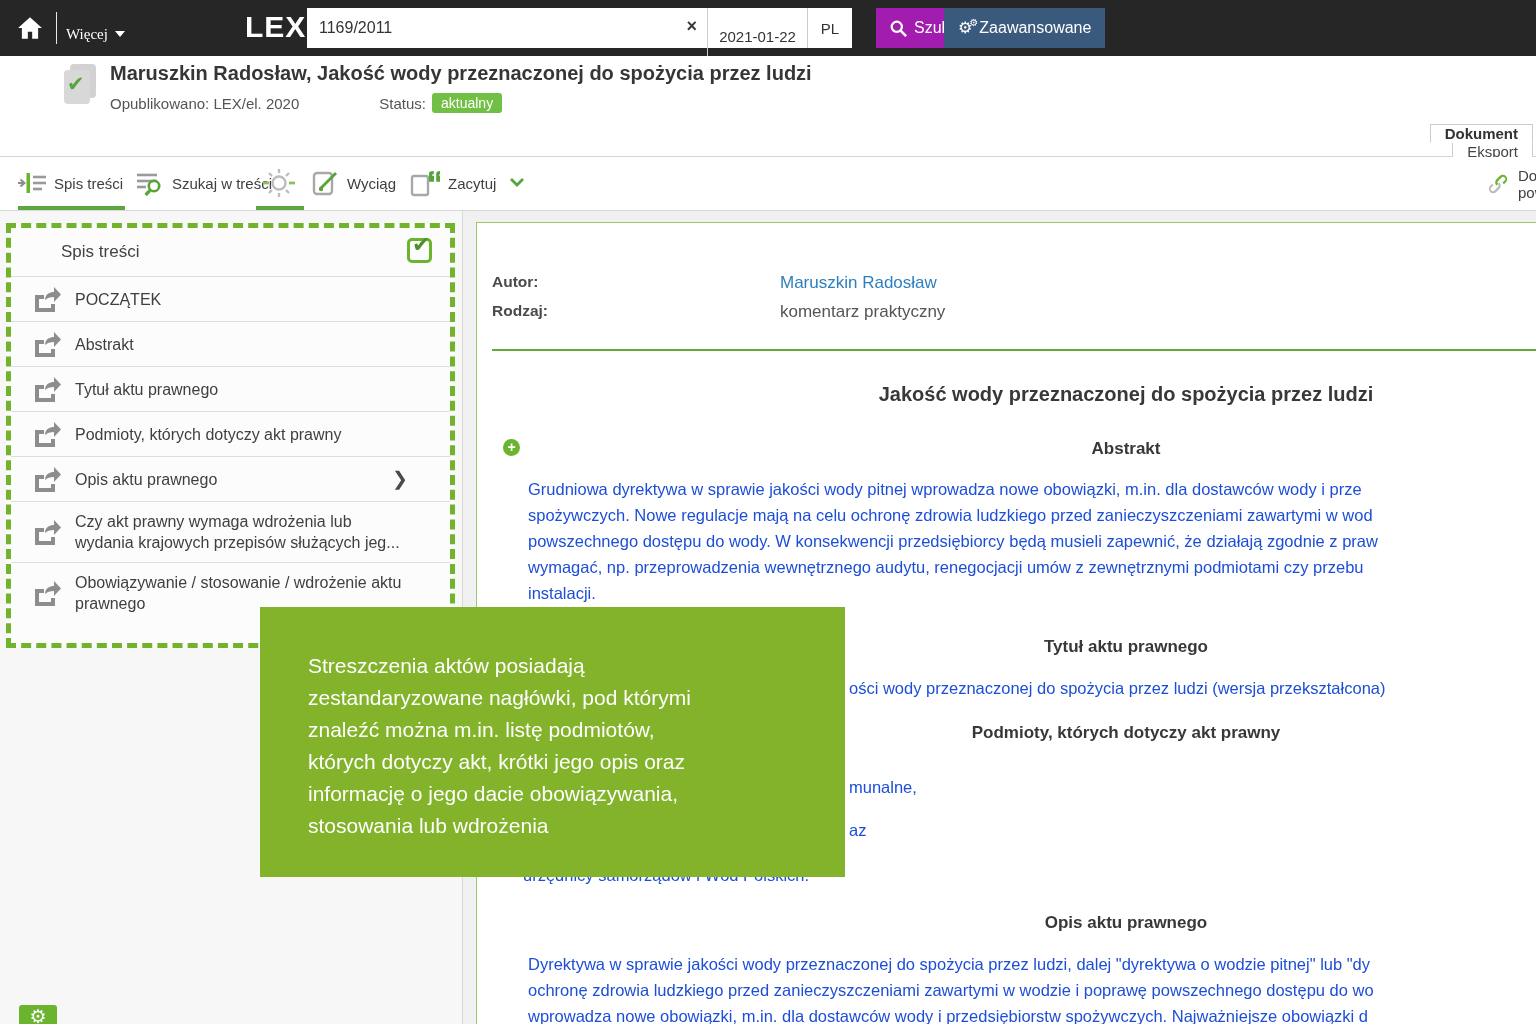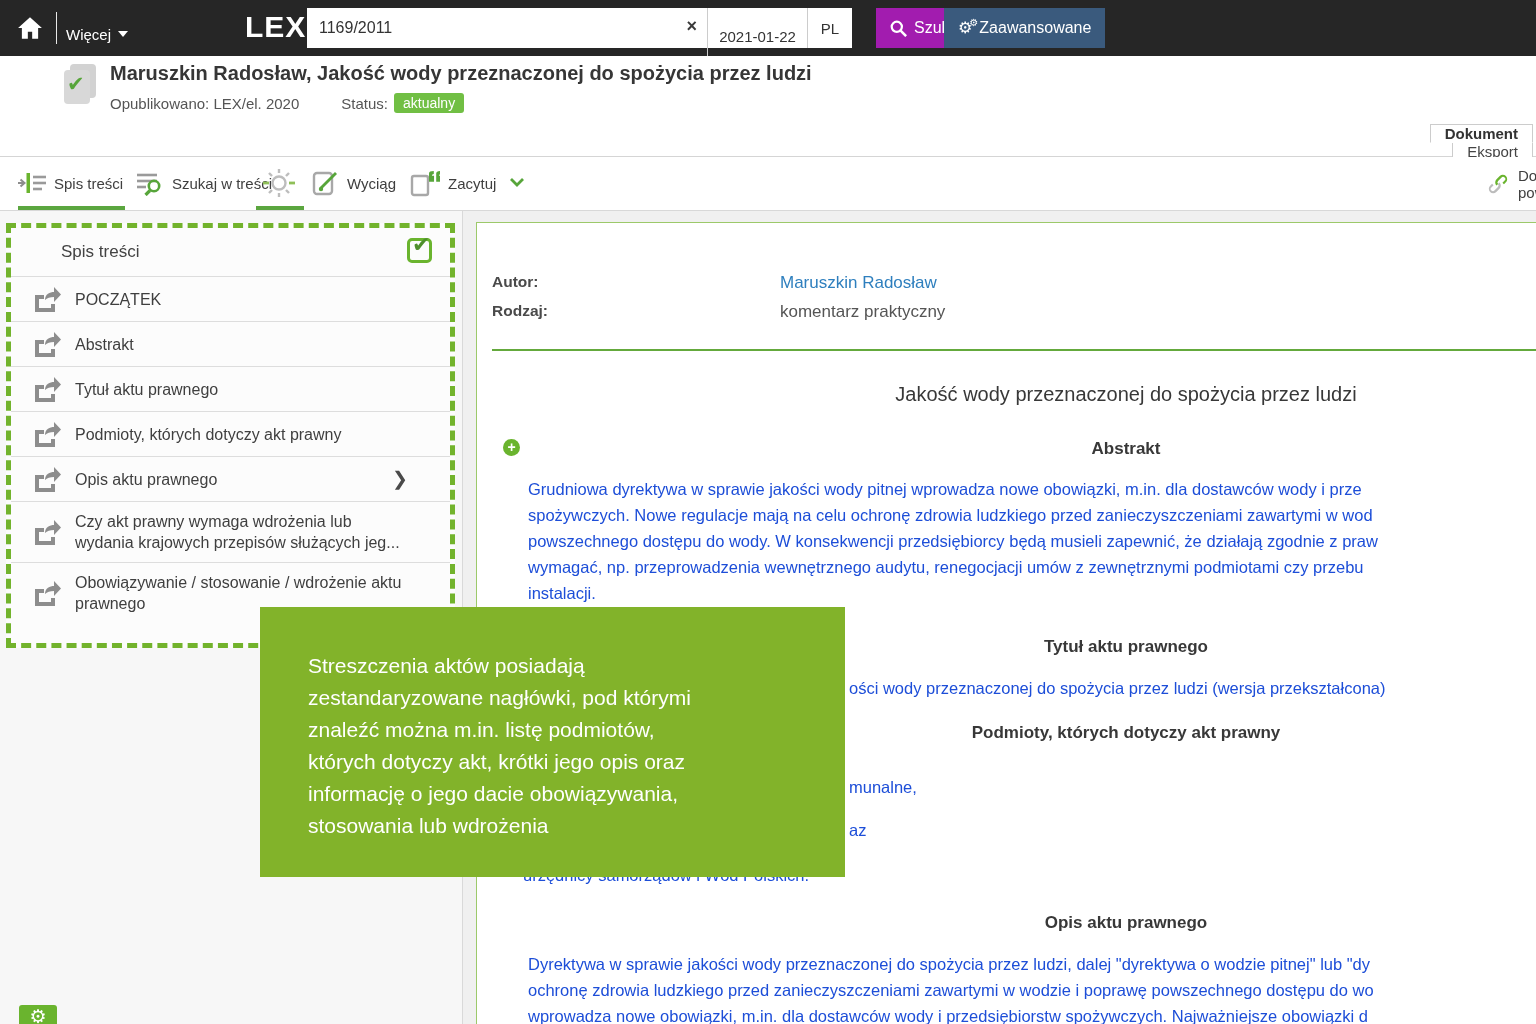--- a/index.html
+++ b/index.html
@@ -3,42 +3,42 @@
 <meta charset="utf-8">
 <style>
   * { margin:0; padding:0; box-sizing:border-box; }
   html,body { width:1536px; height:1024px; overflow:hidden; font-family:"Liberation Sans",sans-serif; background:#f0f0f0; }
   #stage { position:relative; width:1536px; height:1024px; }
 
   
   #topbar { position:absolute; left:0; top:0; width:1536px; height:56px; background:#262626; color:#fff; }
   .home-btn { position:absolute; left:10px; top:8px; width:40px; height:40px; display:flex; align-items:center; justify-content:center; cursor:pointer; }
   .tb-divider { position:absolute; left:56px; top:12px; width:1px; height:32px; background:#e8e8e8; }
-  .more-btn { position:absolute; left:66px; top:0; height:68px; display:flex; align-items:center; gap:7px; font-size:15px; color:#fff; cursor:pointer; }
+  .more-btn { position:absolute; left:66px; top:0; height:68px; display:flex; align-items:center; gap:7px; font-size:15px; color:#fff; cursor:pointer;font-family:Liberation Serif, serif; }
   .more-caret { width:0; height:0; border-left:5px solid transparent; border-right:5px solid transparent; border-top:6px solid #fff; }
   .lex-logo { position:absolute; left:245px; top:10px; font-size:30px; font-weight:600; letter-spacing:1px; color:#fff; }
   .search-group { position:absolute; left:307px; top:8px; height:40px; display:flex; background:#fff; color:#333; }
   .search-input { width:400px; height:40px; border:none; display:flex; align-items:center; padding:0 12px; font-size:16px; position:relative; }
   .search-clear { position:absolute; right:10px; top:8px; font-size:18px; font-weight:bold; color:#3a3a3a; cursor:pointer; }
   .date-cell { width:100px; height:56px; border-left:1px solid #ccc; display:flex; align-items:center; justify-content:center; font-size:15px; cursor:pointer; }
   .lang-cell { width:45px; height:40px; border-left:1px solid #ccc; display:flex; align-items:center; justify-content:center; font-size:15px; cursor:pointer;text-align:right; }
   .szukaj-btn { position:absolute; left:852px; top:8px; height:40px; padding:0 14px; background:#a21caf; color:#fff; display:flex; align-items:center; gap:7px; font-size:16px; cursor:pointer;margin-left:24px; }
   .adv-btn { position:absolute; left:944px; top:8px; height:40px; padding:0 14px; background:#3a5a7d; color:#fff; display:flex; align-items:center; gap:7px; font-size:16px; cursor:pointer; }
   .gear-glyph { font-family:"DejaVu Sans",sans-serif; position:relative; font-size:16px; line-height:16px; }
   .gear-glyph .small { position:absolute; font-size:10px; right:-6px; top:-5px; }
 
   
   #docheader { position:absolute; left:0; top:56px; width:1536px; height:68px; background:#fff; }
   .doc-icon { position:absolute; left:64px; top:8px; width:34px; height:42px; }
   .doc-icon .back { position:absolute; left:6px; top:0; width:26px; height:34px; background:#d2d2d2; border-radius:4px; }
   .doc-icon .front { position:absolute; left:0; top:6px; width:26px; height:34px; background:#d8d8d8; border-radius:4px; }
   .doc-icon .chk { position:absolute; left:3px; top:8px; color:#57a53a; font-size:21px; font-weight:bold; font-family:"DejaVu Sans",sans-serif; }
   .doc-title { position:absolute; left:110px; top:6px; font-size:20px; font-weight:bold; color:#363636; white-space:nowrap; }
   .doc-meta { position:absolute; left:110px; top:37px; font-size:15px; color:#555; display:flex; align-items:center; }
-  .status-lbl { margin-left:42px; }
+  .status-lbl { margin-left:80px; }
   .status-badge { margin-left:6px; background:#71bf44; color:#fff; font-size:14px; padding:2px 9px; border-radius:3px; }
 
   
   #tabs { position:absolute; left:0; top:124px; width:1536px; height:33px; background:#fff; border-bottom:1px solid #d5d5d5; padding-left:18px; display:flex; align-items:flex-end;flex-direction:column; }
   .tab { height:29px; padding:0 14px; display:flex; align-items:center; font-size:15px; color:#444; border:1px solid #ccc; border-bottom:none; background:#fff; margin-right:3px; cursor:pointer; }
   .tab.active { height:34px; font-weight:bold; color:#333; position:relative; z-index:2; margin-bottom:-1px; border-bottom:1px solid #fff; }
 
   
   #toolbar { position:absolute; left:0; top:157px; width:1536px; height:54px; background:#fff; border-bottom:1px solid #d8d8d8; }
   .tool { position:absolute; top:8px; height:36px; display:flex; align-items:center; gap:8px; font-size:15px; color:#3f3f3f; cursor:pointer; white-space:nowrap; }
@@ -62,21 +62,21 @@
   #tooltip div { color:#fff; font-size:21px; line-height:32px; white-space:nowrap; }
 
   
   #content { position:absolute; left:476px; top:222px; width:1292px; height:900px; background:#fff; border:1px solid #9cc96a; z-index:10; }
   .c { position:absolute; white-space:nowrap; }
   .meta-lbl { font-size:15.5px; font-weight:bold; color:#4a4a4a; }
   .meta-val { font-size:17px; color:#555; }
   .link { color:#2e7fbe; cursor:pointer; }
   .green-hr { position:absolute; left:15px; right:0; top:126px; height:2px; background:#64a93c; }
   .center-band { position:absolute; left:15px; width:1268px; text-align:center; }
-  .h-doc { font-size:20px; font-weight:normal; color:#383838; }
+  .h-doc { font-size:20px; font-weight:bold; color:#383838; }
   .h-sec { font-size:17px; font-weight:bold; color:#383838; }
   .body-txt { font-size:16.5px; color:#1d4ed8; line-height:26px; }
   .plus-ic { position:absolute; left:26px; top:216px; width:17px; height:17px; background:#6ab42e; border-radius:50%; color:#fff; font-size:14px; font-weight:bold; line-height:16px; text-align:center; cursor:pointer; }
 
   
   #corner-gear { position:absolute; left:19px; top:1005px; width:38px; height:38px; background:#6ab42e; border-radius:3px; color:#fff; display:flex; align-items:flex-start; justify-content:center; font-size:19px; font-family:"DejaVu Sans",sans-serif; cursor:pointer; z-index:50; }
 </style>
 </head>
 <body>
 

